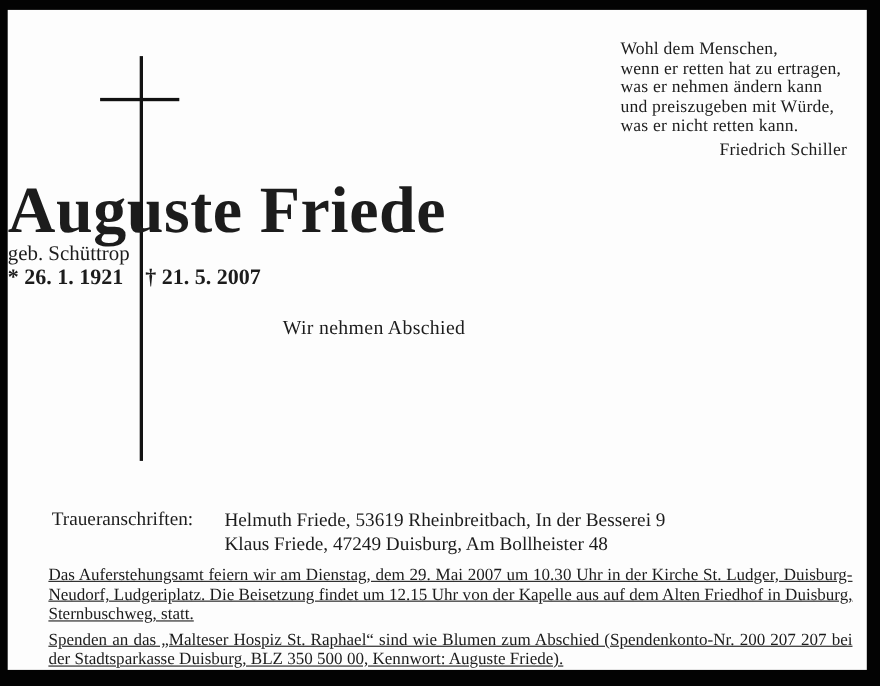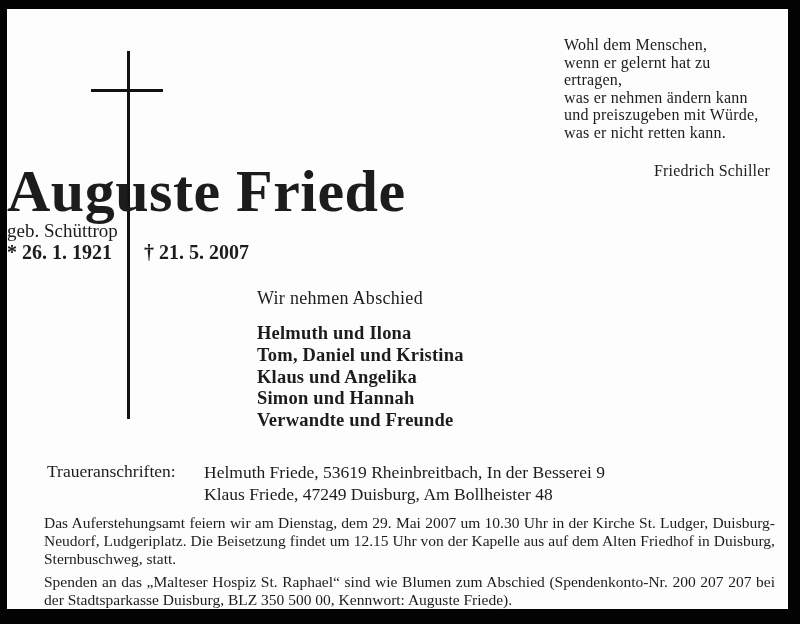--- a/index.html
+++ b/index.html
@@ -20,86 +20,80 @@
   }
   
   .cross-v { position: absolute; left: 120px; top: 42px; width: 3px; height: 368px; background: #121212; }
   .cross-h { position: absolute; left: 84px; top: 80px; width: 72px; height: 3px; background: #121212; }
   
   .quote {
     position: absolute; left: 557px; top: 27px; width: 208px;
     font-size: 16px; line-height: 17.6px; letter-spacing: 0.2px;
   }
   .quote-attribution {
-    margin-top: 20px; text-align: right; padding-right: 2px;
+    margin-top: 4px; text-align: right; padding-right: 2px;
   }
   .deceased-name {
     position: absolute; left: 0; top: 148px; width: 100%;
     font-size: 60px; font-weight: bold; letter-spacing: 0.5px;
   }
   .maiden-name {
     position: absolute; left: 0; top: 211px; width: 100%;
     font-size: 19px; font-weight: normal;
   }
   .dates-row {
     position: absolute; left: 0; top: 232px; width: 100%;
     font-size: 20px; font-weight: bold;
   }
-  .dates-row .birth { margin-right: 32px; }
+  .dates-row .birth { margin-right: 20px; }
   
   .farewell { position: absolute; left: 250px; top: 279px; font-size: 18px; letter-spacing: 0.3px; }
   .mourners { position: absolute; left: 250px; top: 314px; font-size: 18.5px; font-weight: bold; line-height: 21.8px; letter-spacing: 0.2px; }
   
   .addresses-label { position: absolute; left: 40px; top: 452px; font-size: 17.5px; }
   .addresses-lines { position: absolute; left: 197px; top: 452px; font-size: 17.5px; line-height: 22px; }
   
   .para {
     position: absolute; left: 37px; width: 731px;
     font-size: 15.5px; line-height: 18.2px;
     text-align: justify;
+    text-decoration: underline;
   }
   .para-service { top: 505px; }
   .para-donation { top: 564px; }
   [data-name] { }
 </style>
 </head>
 <body>
 
 <div class="page" data-name="obituary-frame">
   <div class="paper" data-name="obituary-paper">
 
     <span data-name="memorial-cross-icon">
       <span class="cross-v" data-name="memorial-cross-icon-vertical-bar"></span>
       <span class="cross-h" data-name="memorial-cross-icon-horizontal-bar"></span>
     </span>
 
     <div class="quote" data-name="epigraph-quote">
       <div data-name="quote-line">Wohl dem Menschen,</div>
-      <div data-name="quote-line">wenn er gelernt hat zu ertragen,</div>
+      <div data-name="quote-line">wenn er retten hat zu ertragen,</div>
       <div data-name="quote-line">was er nehmen ändern kann</div>
       <div data-name="quote-line">und preiszugeben mit Würde,</div>
       <div data-name="quote-line">was er nicht retten kann.</div>
       <div class="quote-attribution" data-name="quote-attribution">Friedrich Schiller</div>
     </div>
 
     <div class="deceased-name" data-name="deceased-name">Auguste Friede</div>
     <div class="maiden-name" data-name="maiden-name">geb. Schüttrop</div>
     <div class="dates-row" data-name="life-dates">
       <span class="birth" data-name="birth-date">* 26. 1. 1921</span><span data-name="death-date">† 21. 5. 2007</span>
     </div>
 
     <div class="farewell" data-name="farewell-line">Wir nehmen Abschied</div>
 
-    <div class="mourners" data-name="mourners-list">
-      <div data-name="mourner-name">Helmuth und Ilona</div>
-      <div data-name="mourner-name">Tom, Daniel und Kristina</div>
-      <div data-name="mourner-name">Klaus und Angelika</div>
-      <div data-name="mourner-name">Simon und Hannah</div>
-      <div data-name="mourner-name">Verwandte und Freunde</div>
-    </div>
 
     <div class="addresses-label" data-name="addresses-label">Traueranschriften:</div>
     <div class="addresses-lines" data-name="addresses-list">
       <div data-name="address-line">Helmuth Friede, 53619 Rheinbreitbach, In der Besserei 9</div>
       <div data-name="address-line">Klaus Friede, 47249 Duisburg, Am Bollheister 48</div>
     </div>
 
     <div class="para para-service" data-name="service-details-paragraph">Das Auferstehungsamt feiern wir am Dienstag, dem 29. Mai 2007 um 10.30 Uhr in der Kirche St. Ludger, Duisburg-Neudorf, Ludgeriplatz. Die Beisetzung findet um 12.15 Uhr von der Kapelle aus auf dem Alten Friedhof in Duisburg, Sternbuschweg, statt.</div>
     <div class="para para-donation" data-name="donation-details-paragraph">Spenden an das „Malteser Hospiz St. Raphael“ sind wie Blumen zum Abschied (Spendenkonto-Nr. 200 207 207 bei der Stadtsparkasse Duisburg, BLZ 350 500 00, Kennwort: Auguste Friede).</div>
 

